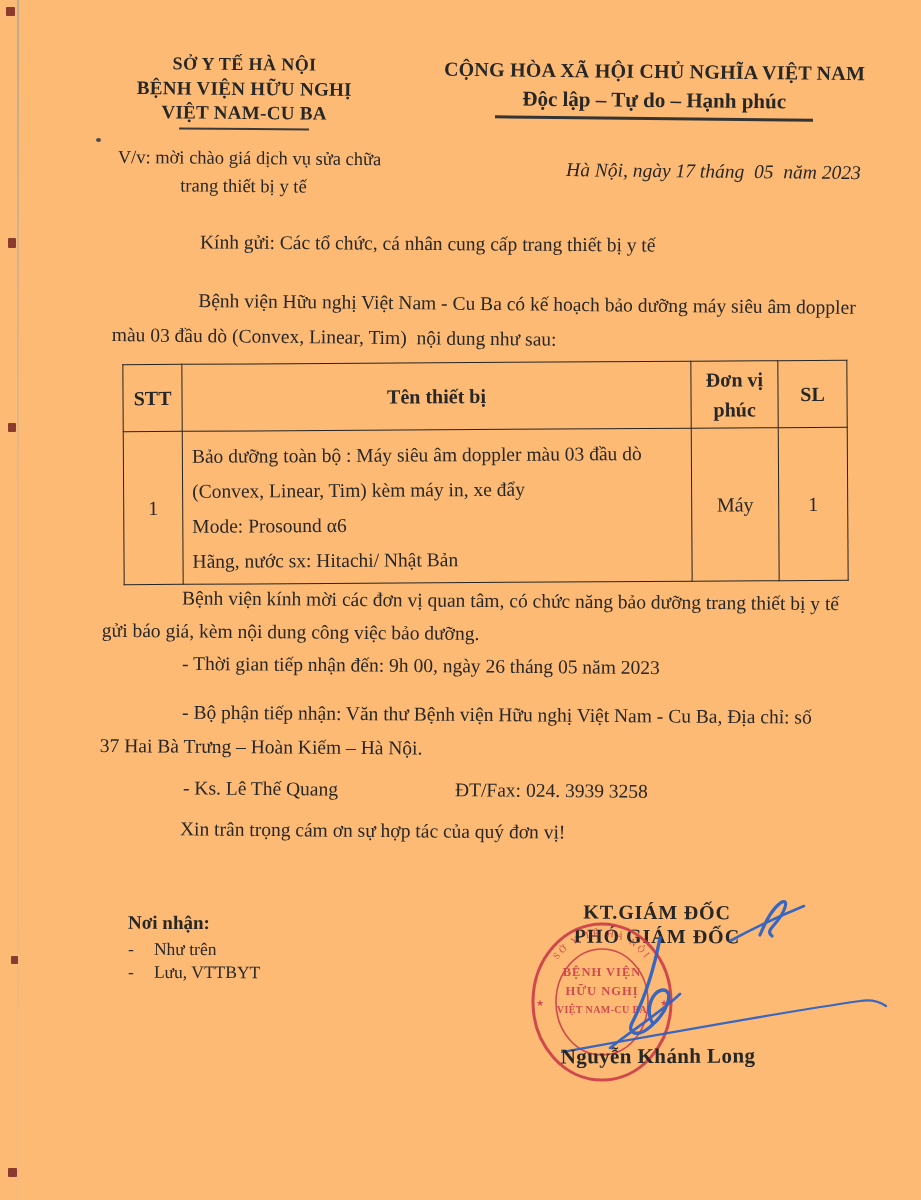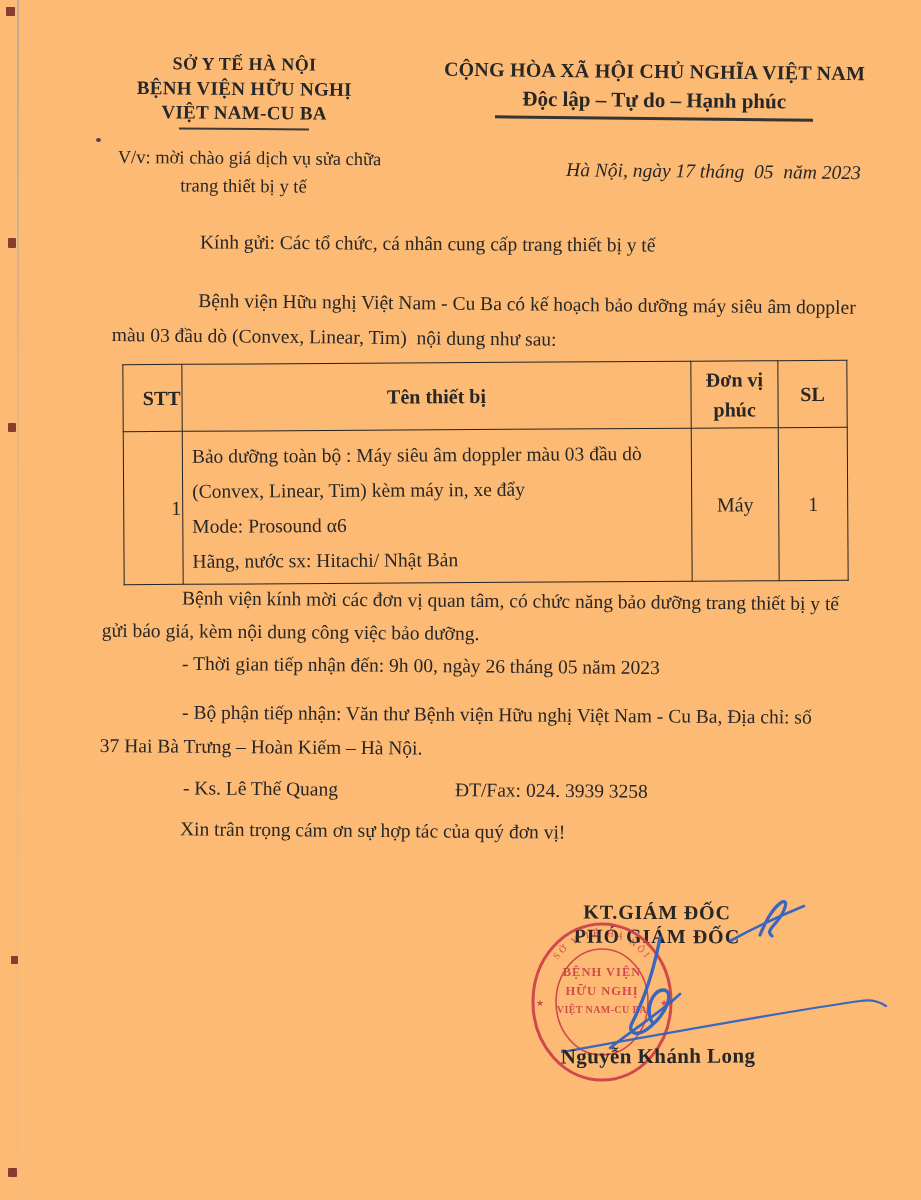--- a/index.html
+++ b/index.html
@@ -36,21 +36,21 @@
   .p1 .first{padding-left:86px;}
   .p-after{left:102px;top:584px;width:752px;line-height:33px;transform:rotate(.5deg);}
   .p-after .first{padding-left:80px;}
   .item{position:absolute;font-size:19.5px;transform:rotate(.5deg);}
   .p-dept{left:100px;top:698px;width:756px;font-size:19.5px;line-height:34px;transform:rotate(.45deg);}
   .p-dept .first{padding-left:82px;}
   
   .tbl{left:123px;top:362px;transform:rotate(-.35deg);border-collapse:collapse;}
   .tbl td{border:1.8px solid #242424;vertical-align:middle;}
   .tbl .hd{font-weight:700;font-size:20px;text-align:center;line-height:30px;}
-  .tbl .c-stt{width:56px;text-align:right;}
+  .tbl .c-stt{width:56px;text-align:center;}
   .tbl .c-name{width:506px;}
   .tbl .c-unit{width:84px;text-align:center;}
   .tbl .c-qty{width:66px;text-align:center;}
   .tbl .hrow td{height:64px;}
   .tbl .drow td{height:142px;}
   .desc{font-size:19.5px;line-height:35px;padding:6px 4px 4px 8px;}
   .cell-val{font-size:20px;text-align:center;}
   
   .recipients{left:128px;top:912px;font-size:17.5px;transform:rotate(.2deg);}
   .recipients .title{font-weight:700;font-size:19px;margin-bottom:4px;}
@@ -139,20 +139,25 @@
   <div class="abs p-dept">
     <div class="first line">- Bộ phận tiếp nhận: Văn thư Bệnh viện Hữu nghị Việt Nam - Cu Ba, Địa chỉ: số</div>
     <div class="line">37 Hai Bà Trưng – Hoàn Kiếm – Hà Nội.</div>
   </div>
 
   <div class="item line" style="left:183px;top:778px;">- Ks. Lê Thế Quang</div>
   <div class="item line" style="left:455px;top:780px;">ĐT/Fax: 024. 3939 3258</div>
 
   <div class="item line" style="left:180px;top:820px;">Xin trân trọng cám ơn sự hợp tác của quý đơn vị!</div>
 
+  <div class="abs recipients">
+    <div class="title">Nơi nhận:</div>
+    <div class="row"><span class="dash">-</span><span>Như trên</span></div>
+    <div class="row"><span class="dash">-</span><span>Lưu, VTTBYT</span></div>
+  </div>
 
   <div class="abs signer">
     <div class="t1">KT.GIÁM ĐỐC</div>
     <div class="t2">PHÓ GIÁM ĐỐC</div>
   </div>
 
   <svg class="abs stamp-svg" width="148" height="164" viewBox="0 0 148 164">
     <defs>
       <path id="ringTop" d="M 16 82 A 58 66 0 0 1 132 82"></path>
       <path id="ringBot" d="M 22 82 A 52 60 0 0 0 126 82"></path>

